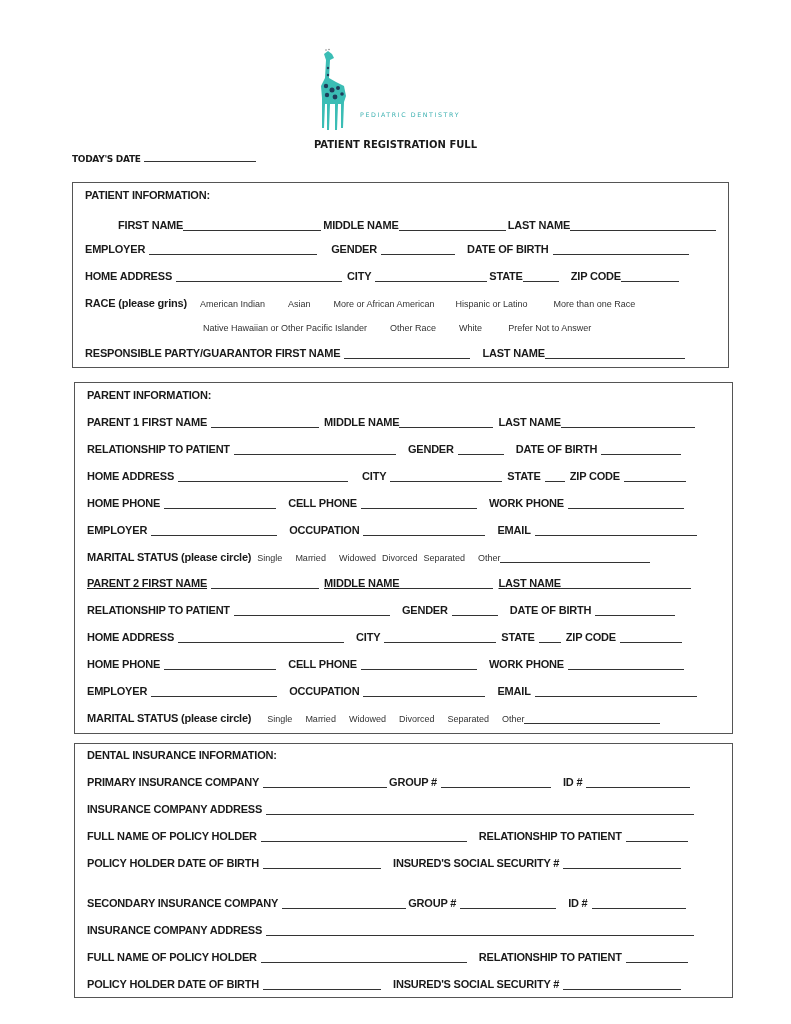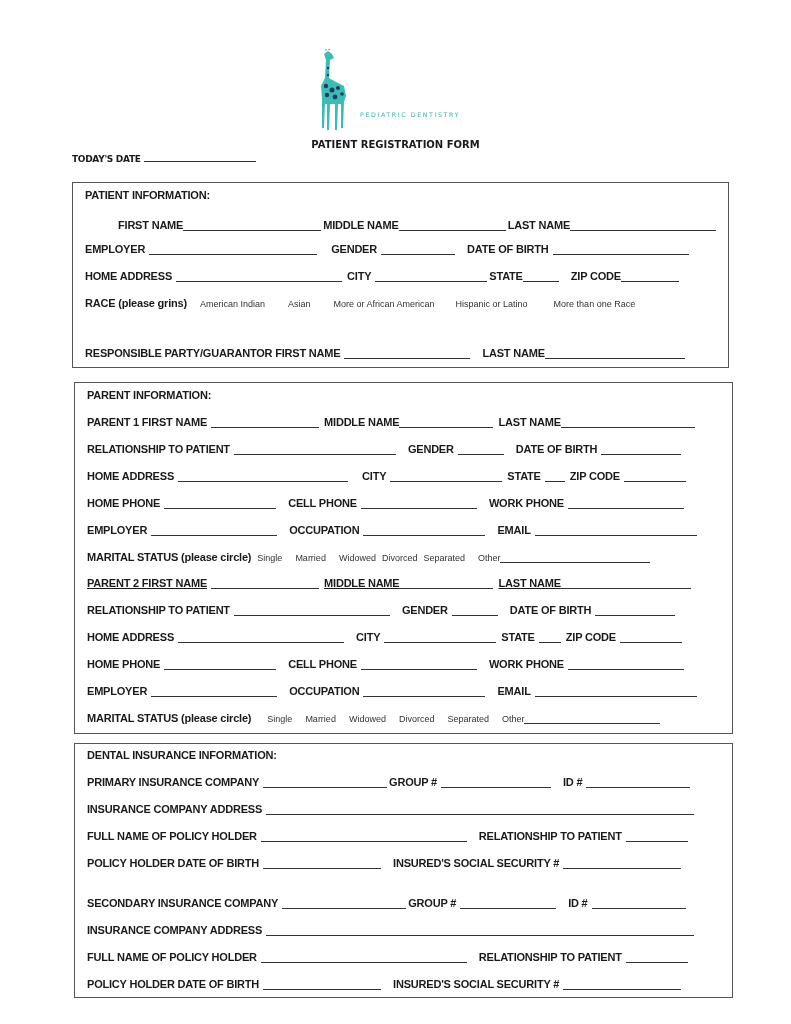--- a/index.html
+++ b/index.html
@@ -45,21 +45,21 @@
         <circle cx="10" cy="27" r="1.2"></circle>
     </g>
     <g fill="#888">
         <circle cx="8" cy="2" r="0.8"></circle>
         <circle cx="11" cy="1.5" r="0.8"></circle>
       </g>
   </svg>
   <div class="brand-sub">PEDIATRIC DENTISTRY</div>
 </div>
 
-<div class="form-title">PATIENT REGISTRATION FORM</div>
+<div class="form-title">PATIENT REGISTRATION FULL</div>
 
 <div class="today">
   <span>TODAY'S DATE</span><span class="blank"></span>
 </div>
 
 <div class="box" style="left:72px; top:182px; width:657px; height:186px;">
   <div class="sec-title" style="top:6px;">PATIENT INFORMATION:</div>
 
   <div class="row" style="top:34px;padding-left:33px;">
     <span class="lbl">FIRST NAME</span>
@@ -102,20 +102,29 @@
     <span class="gap" style="width:23px;"></span>
     <span class="opt">Asian</span>
     <span class="gap" style="width:23px;"></span>
     <span class="opt">More or African American</span>
     <span class="gap" style="width:21px;"></span>
     <span class="opt">Hispanic or Latino</span>
     <span class="gap" style="width:26px;"></span>
     <span class="opt">More than one Race</span>
   </div>
 
+  <div class="row" style="top:136px; left:130px;">
+    <span class="opt">Native Hawaiian or Other Pacific Islander</span>
+    <span class="gap" style="width:23px;"></span>
+    <span class="opt">Other Race</span>
+    <span class="gap" style="width:23px;"></span>
+    <span class="opt">White</span>
+    <span class="gap" style="width:26px;"></span>
+    <span class="opt">Prefer Not to Answer</span>
+  </div>
 
   <div class="row" style="top:162px;">
     <span class="lbl">RESPONSIBLE PARTY/GUARANTOR FIRST NAME</span>
     <span class="gap" style="width:4px;"></span>
     <span class="ln" style="width:126px; margin-right:12px;"></span>
     <span class="lbl">LAST NAME</span>
     <span class="ln" style="width:140px;"></span>
   </div>
 </div>
 

